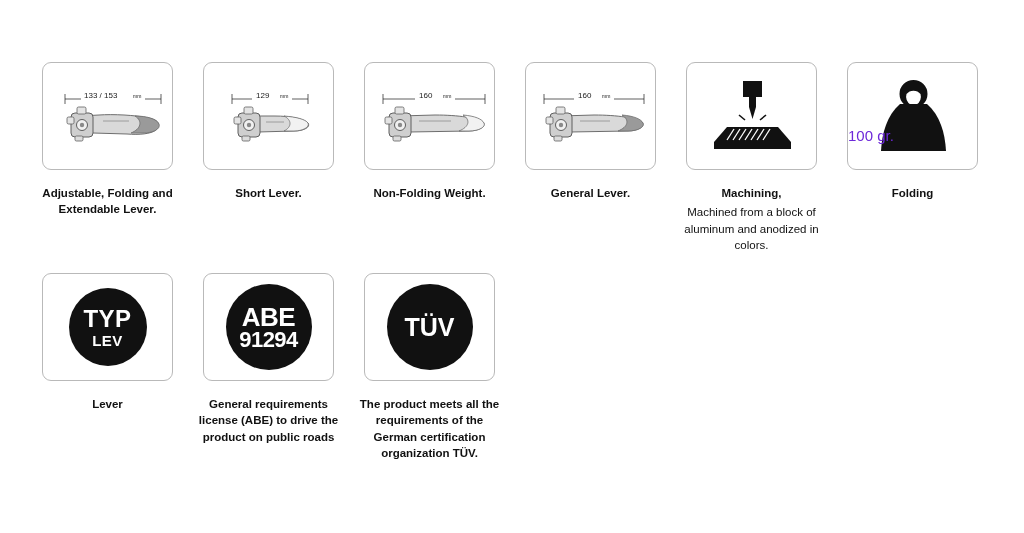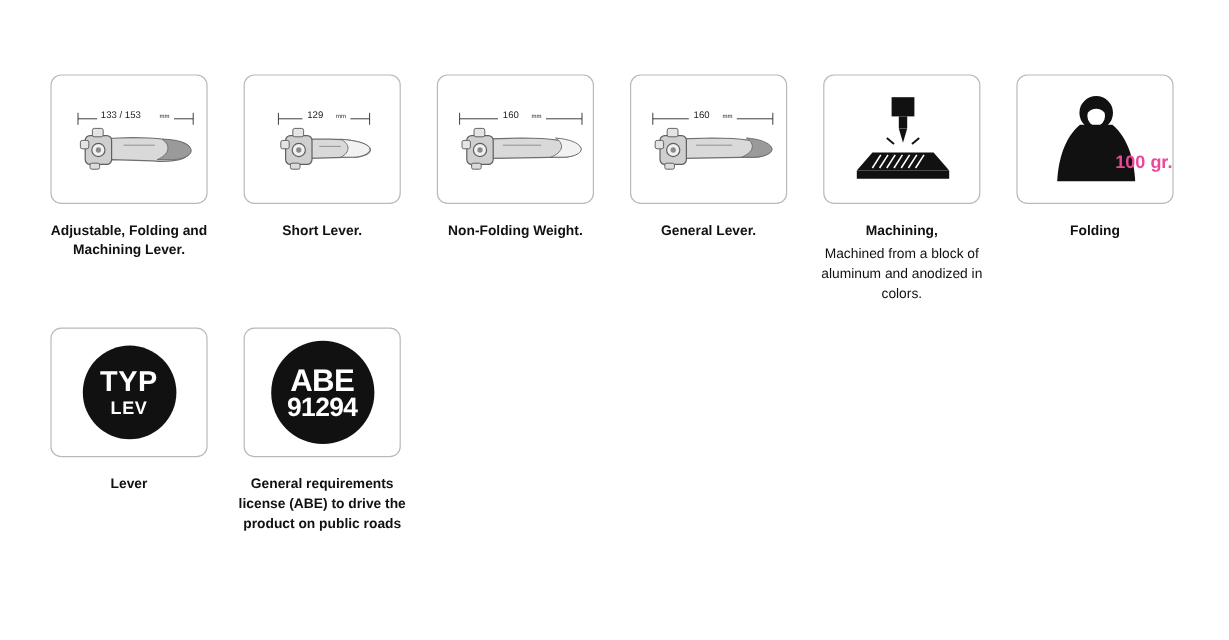--- a/index.html
+++ b/index.html
@@ -132,24 +132,24 @@
   .tuv {
     font-size: 25px;
     font-weight: bold;
     letter-spacing: 0px;
   }
 
   .weight-label {
     position: absolute;
     left: 0; right: 0;
     top: 64px;
-    text-align: right;
-    color: #ec4899;
+    text-align: left;
+    color: #6d28d9;
     font-size: 15px;
-    font-weight: bold;
+    font-weight: normal;
   }
 </style>
 </head>
 <body>
 
 <div class="sheet">
 
   <div class="row row-1">
 
     <div class="cell">
@@ -171,21 +171,21 @@
               <circle cx="39" cy="56" r="5.5" fill="#f0f0f0" stroke="#5f5f5f" stroke-width="1"></circle>
               <circle cx="39" cy="56" r="2.2" fill="#8a8a8a"></circle>
               <rect x="24" y="48" width="7" height="7" rx="1.6" fill="#e4e4e4" stroke="#5f5f5f" stroke-width="0.8"></rect>
               <rect x="34" y="38" width="9" height="7" rx="1.6" fill="#e4e4e4" stroke="#5f5f5f" stroke-width="0.8"></rect>
               <rect x="32" y="67" width="8" height="5" rx="1.4" fill="#dcdcdc" stroke="#5f5f5f" stroke-width="0.8"></rect>
               <path d="M60 52 L86 52" stroke="#8d8d8d" stroke-width="0.8"></path>
             </g>
           </svg>
         </div>
       </div>
-      <div class="caption">Adjustable, Folding and Machining Lever.</div>
+      <div class="caption">Adjustable, Folding and Extendable Lever.</div>
     </div>
 
     <div class="cell">
       <div class="card">
         <div class="lever-wrap">
           <svg width="131" height="108" viewBox="0 0 131 108">
             <line x1="28" y1="36" x2="104" y2="36" stroke="#1a1a1a" stroke-width="0.7"></line>
             <line x1="28" y1="31" x2="28" y2="41" stroke="#1a1a1a" stroke-width="0.7"></line>
             <line x1="104" y1="31" x2="104" y2="41" stroke="#1a1a1a" stroke-width="0.7"></line>
             <rect x="48" y="28" width="40" height="14" fill="#ffffff"></rect>
@@ -323,16 +323,24 @@
     <div class="cell">
       <div class="card">
         <div class="badge-circle big">
           <div class="abe-l1">ABE</div>
           <div class="abe-l2">91294</div>
         </div>
       </div>
       <div class="caption">General requirements license (ABE) to drive the product on public roads</div>
     </div>
 
+    <div class="cell">
+      <div class="card">
+        <div class="badge-circle big">
+          <div class="tuv">TÜV</div>
+        </div>
+      </div>
+      <div class="caption">The product meets all the requirements of the German certification organization TÜV.</div>
+    </div>
 
   </div>
 
 </div>
 
 </body></html>

